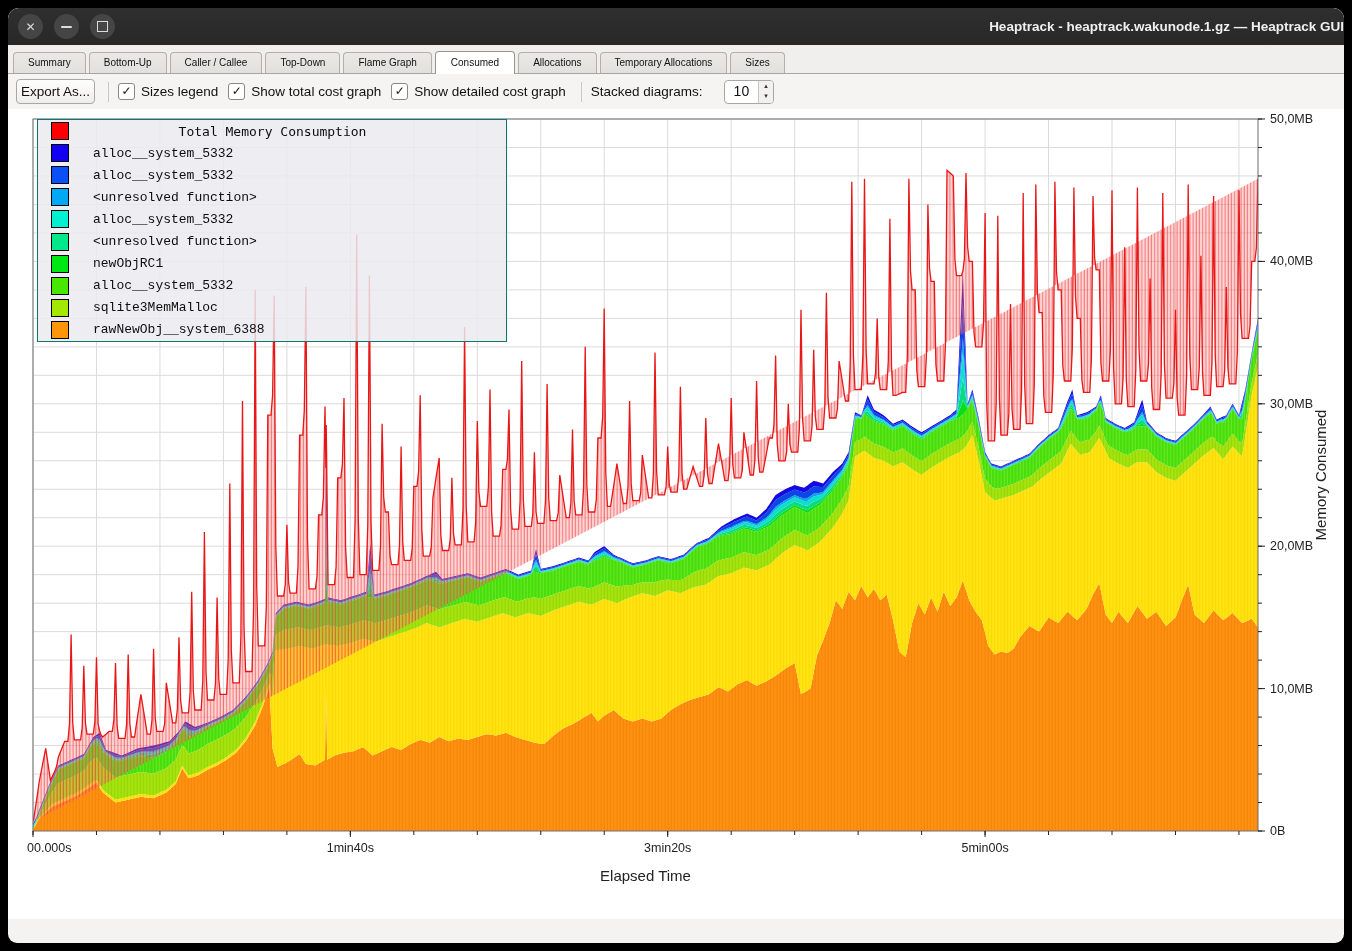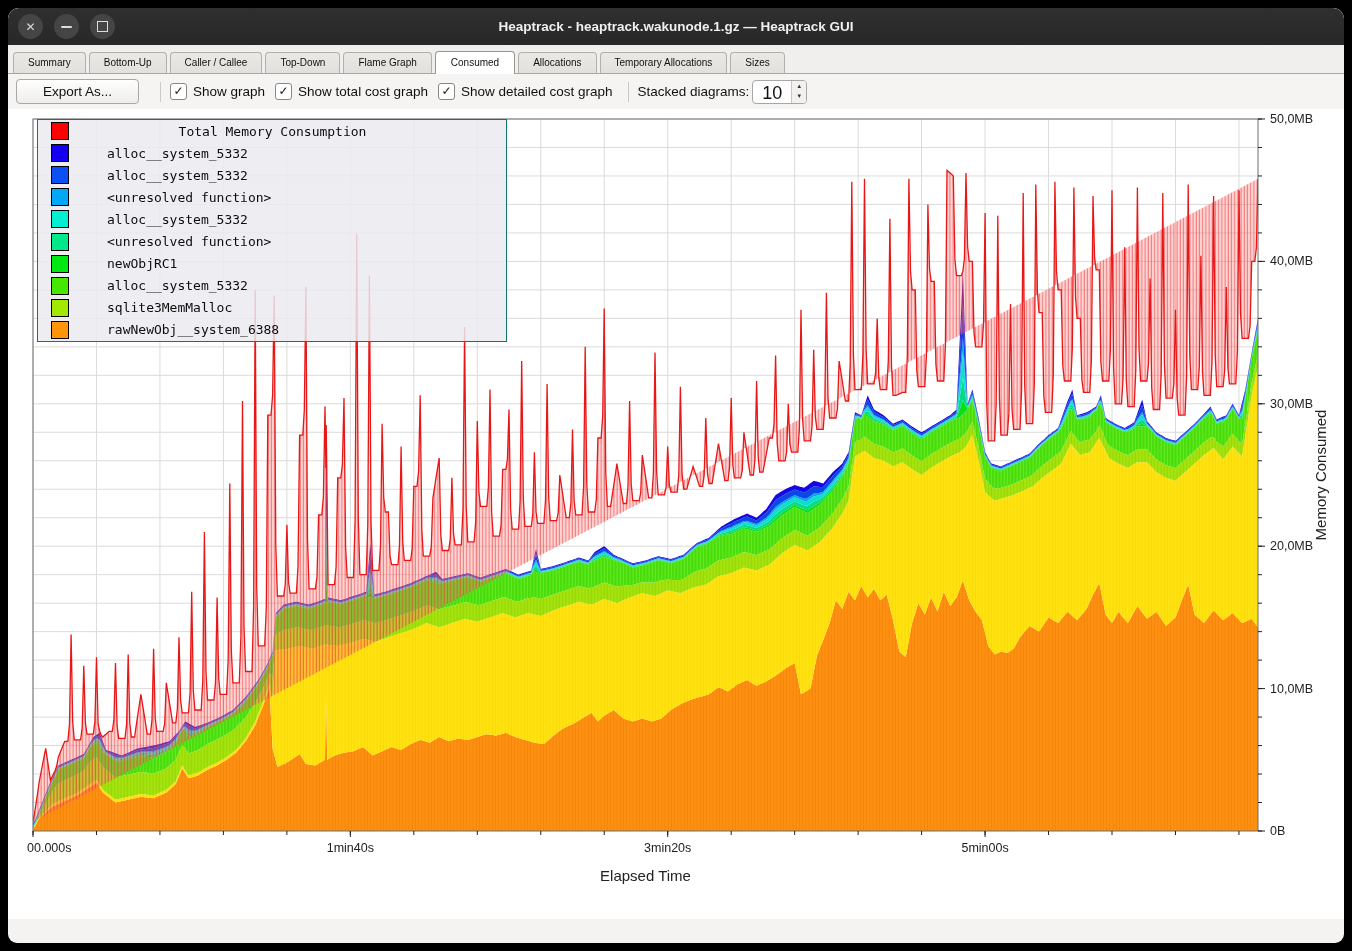--- a/index.html
+++ b/index.html
@@ -7,55 +7,55 @@
   .win{position:absolute;left:8px;top:8px;width:1336px;height:935px;background:#f4f3f1;
     border-radius:11px 11px 9px 9px;overflow:hidden;}
   
   .titlebar{height:37px;background:linear-gradient(#2f2f2f,#282828);display:flex;align-items:center;
     position:relative;border-radius:11px 11px 0 0;}
   .winbtns{display:flex;gap:11px;padding-left:10px;z-index:2;}
   .wbtn{width:25px;height:25px;border-radius:50%;background:#454545;color:#dcdcdc;display:flex;
     align-items:center;justify-content:center;font-size:12px;cursor:default;}
   .minbar{width:11px;height:2px;background:#dcdcdc;border-radius:1px;display:block;}
   .maxsq{width:9px;height:9px;border:1.5px solid #dcdcdc;display:block;}
-  .title{position:absolute;left:0;right:0;text-align:center;color:#efefef;font-size:13.5px;font-weight:bold;}
+  .title{position:absolute;left:0;right:0;text-align:right;color:#efefef;font-size:13.5px;font-weight:bold;}
   
   .menubar{height:24px;background:#f5f4f2;display:flex;align-items:center;padding-left:6px;
     font-size:14px;color:#1a1a1a;}
   .menu-item{padding:2px 9px;cursor:default;}
   .menu-item u{text-decoration:underline;text-underline-offset:2px;}
   
   .tabbar{height:29px;background:#f1efed;display:flex;align-items:flex-end;padding-left:5px;
     border-bottom:1px solid #a8a6a2;box-sizing:border-box;}
   .tab{font-size:10px;color:#111;background:linear-gradient(#ebe9e6,#e2e0dd);border:1px solid #b3b0ac;
     border-bottom:none;border-radius:4px 4px 0 0;padding:4px 14px 5px 14px;margin-right:3px;cursor:default;}
   .tab.active{background:#fff;border-color:#98958f;padding:5px 15px 6px 15px;margin-bottom:-1px;}
   
   .toolbar{height:35px;background:#f5f4f2;display:flex;align-items:center;padding-left:8px;
     font-size:13.5px;color:#111;}
-  .export{font-family:inherit;font-size:13.5px;color:#111;padding:4px 26px;border:1px solid #a9a7a3;
-    border-radius:4px;background:linear-gradient(#fefefe,#efedea);margin-right:14px;}
+  .export{font-family:inherit;font-size:13.5px;color:#111;padding:4px 4px;border:1px solid #a9a7a3;
+    border-radius:4px;background:linear-gradient(#fefefe,#efedea);margin-right:6px;}
   .sep{width:1px;height:20px;background:#ccc9c5;margin:0 7px;}
   .cb{display:inline-flex;align-items:center;margin:0 8px 0 2px;cursor:default;}
   .cb .box{width:15px;height:15px;border:1px solid #8a8884;border-radius:3px;background:#fff;
     font-size:12px;line-height:14px;text-align:center;color:#1a1a1a;margin-right:6px;}
-  .spinlabel{margin:0 3px 0 2px;}
+  .spinlabel{margin:0 21px 0 2px;}
   .spinbox{display:inline-flex;border:1px solid #a9a7a3;border-radius:4px;background:#fff;overflow:hidden;height:22px;}
-  .spinval{padding:2px 9px;font-size:18px;color:#111;}
+  .spinval{padding:2px 9px;font-size:14px;color:#111;}
   .spinbtns{display:flex;flex-direction:column;border-left:1px solid #c8c6c2;background:#f3f1ee;}
   .spinbtns button{border:none;background:transparent;font-size:7px;line-height:10px;padding:0 5px;color:#333;}
   
   .content{position:relative;height:810px;background:#ffffff;}
   #chart{position:absolute;left:0;top:0;}
   .legend{position:absolute;left:29px;top:10px;width:468px;background:rgba(235,235,240,0.84);
     border:1px solid #0f766e;font-family:"DejaVu Sans Mono","Liberation Mono",monospace;
     font-size:13px;color:#0d0d0d;}
   .lrow{height:22.1px;display:flex;align-items:center;}
   .sw{width:16px;height:16px;border:1px solid #000;margin-left:13px;flex:none;}
-  .llabel{margin-left:38px;white-space:pre;}
+  .llabel{margin-left:24px;white-space:pre;font-family:Liberation Mono, monospace;}
   .ltitle{flex:1;text-align:center;margin-right:30px;}
 </style>
 </head>
 <body>
 
 <div class="win">
 
   <div class="titlebar">
     <div class="winbtns">
       <div class="wbtn">
@@ -82,21 +82,21 @@
       <div class="tab">Allocations</div>
       <div class="tab">Temporary Allocations</div>
       <div class="tab">Sizes</div>
     </div>
 
   <div class="toolbar">
     <button class="export">Export As...</button>
     <span class="sep"></span>
     <span id="cbgroup"><label class="cb">
           <span class="box">✓</span>
-          <span>Show graph</span>
+          <span>Sizes legend</span>
         </label><label class="cb">
           <span class="box">✓</span>
           <span>Show total cost graph</span>
         </label><label class="cb">
           <span class="box">✓</span>
           <span>Show detailed cost graph</span>
         </label></span>
     <span class="sep"></span>
     <span class="spinlabel">Stacked diagrams:</span>
     <div class="spinbox">

